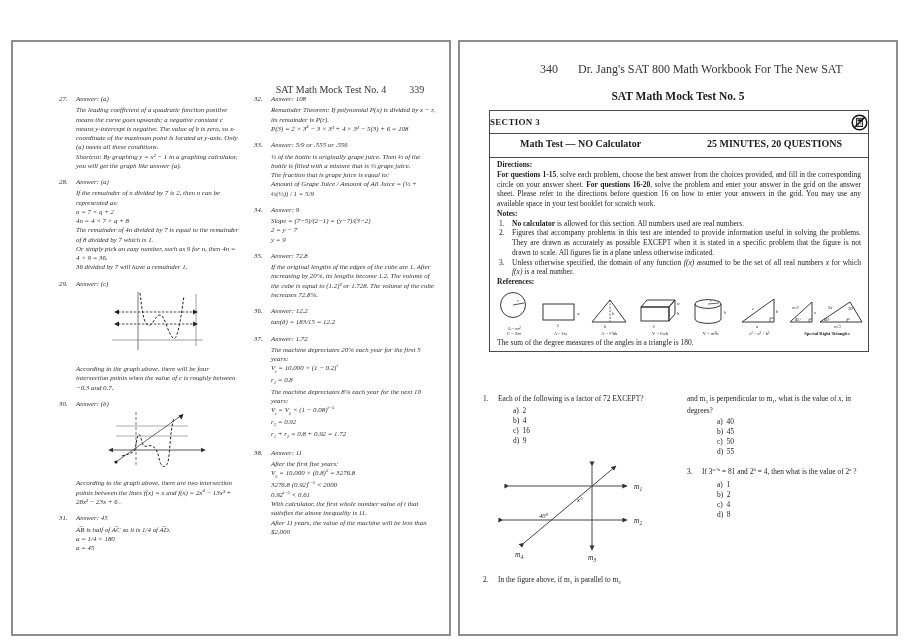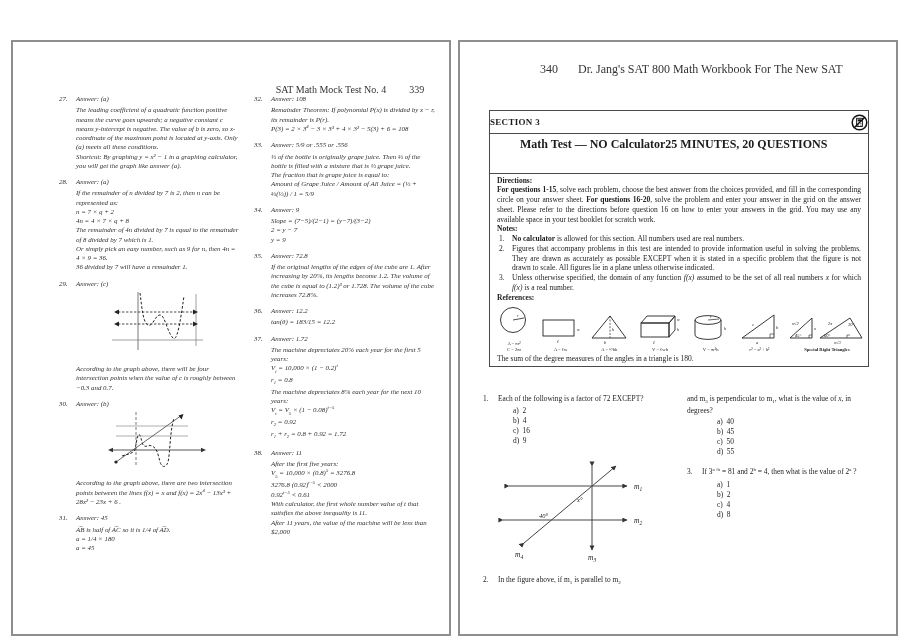--- a/index.html
+++ b/index.html
@@ -21,21 +21,21 @@
   .b{font-weight:bold;}
   .i{font-style:italic;}
 
   
   .rp-header{position:absolute;top:20px;left:80px;display:flex;gap:20px;font-size:12px;color:#333;}
   .rp-title{position:absolute;top:48px;left:0;right:0;text-align:center;font-size:11.5px;font-weight:bold;}
   .sec-box{position:absolute;top:68px;left:29px;width:380px;border:1px solid #4a4a4a;box-sizing:border-box;
     font-size:7.5px;line-height:1.3;}
   .sec-row1{display:flex;justify-content:space-between;align-items:center;gap:8px;padding:3px 0 2px;
     font-size:9px;font-weight:bold;letter-spacing:.3px;border-bottom:1px solid #4a4a4a;}
-  .sec-row2{display:flex;padding:3px 26px 20px 30px;font-size:12px;font-weight:bold;
+  .sec-row2{display:flex;justify-content:space-between;padding:3px 26px 7px 30px;font-size:10px;font-weight:bold;
     border-bottom:1px solid #4a4a4a;}
   .sec-text{padding:2px 7px 3px;}
   .lbl{font-weight:bold;}
   .dirs{text-align:justify;}
   .note-row{display:flex;}
   .note-num{width:13px;flex:none;padding-left:2px;}
   .note-text{flex:1;text-align:justify;}
   .refs-row{display:flex;justify-content:space-between;align-items:flex-end;padding:1px 2px 1px 6px;}
   .ref-cell{text-align:center;}
   .ref-f{font-size:4.6px;line-height:1.25;color:#222;}
@@ -251,20 +251,21 @@
           </div>
         </div>
     </div>
   </div>
 
   <div class="page">
     <div class="rp-header">
       <span>340</span>
       <span>Dr. Jang's SAT 800 Math Workbook For The New SAT</span>
     </div>
+    <div class="rp-title">SAT Math Mock Test No. 5</div>
 
     <div class="sec-box">
       <div class="sec-row1">
         <span>SECTION 3</span>
         <svg width="17" height="17" viewBox="0 0 17 17">
           <circle cx="8.5" cy="8.5" r="7.3" fill="none" stroke="#111" stroke-width="1.5"></circle>
           <rect x="5.6" y="4.3" width="5.8" height="8.2" fill="none" stroke="#111" stroke-width="0.9"></rect>
           <rect x="6.6" y="5.3" width="3.8" height="2.1" fill="#111"></rect>
           <circle cx="7.2" cy="9.2" r="0.55" fill="#111"></circle>
             <circle cx="9.9" cy="9.2" r="0.55" fill="#111"></circle>

